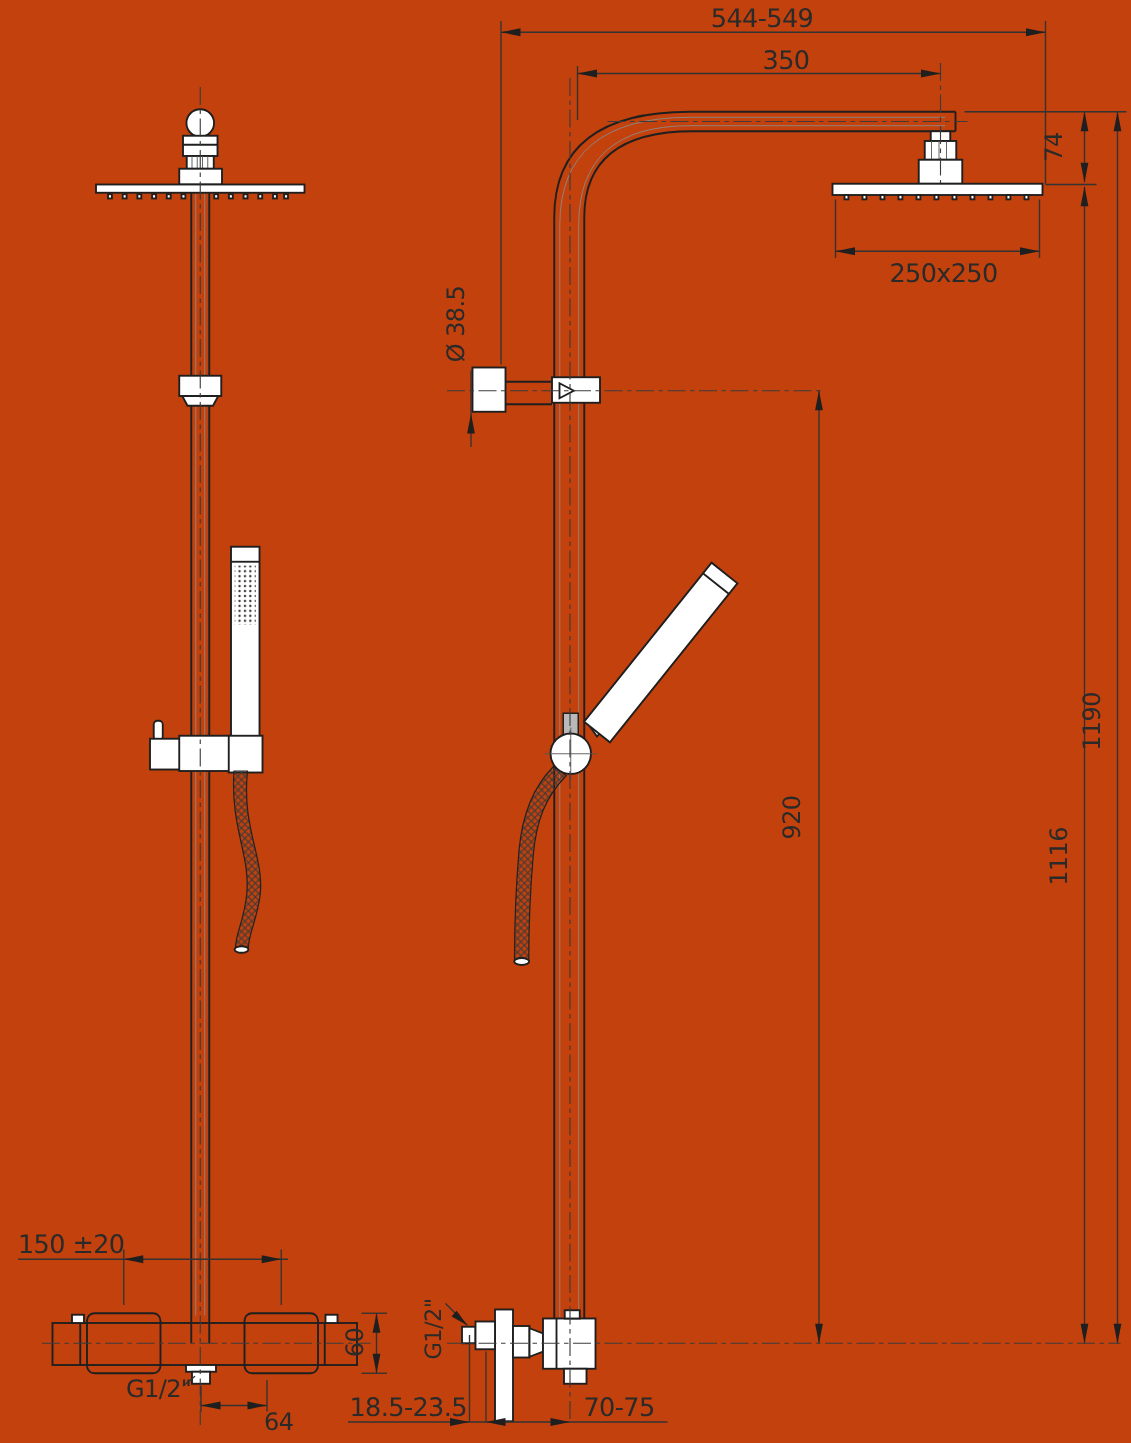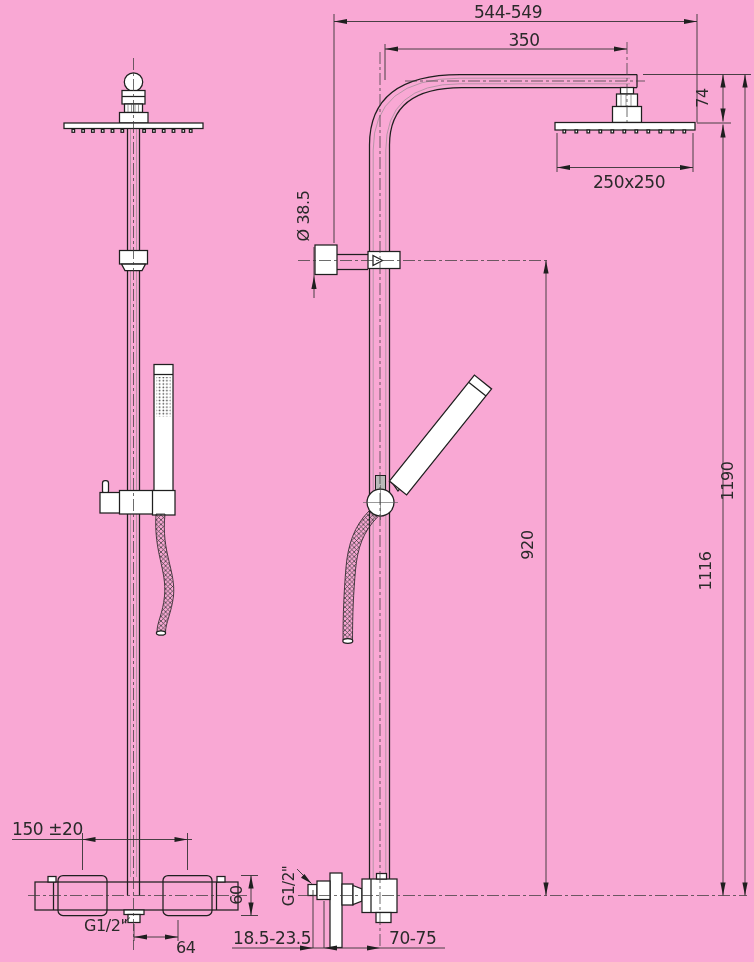--- a/index.html
+++ b/index.html
@@ -1,16 +1,16 @@
 <!DOCTYPE html>
 <html><head>
 <meta charset="utf-8">
 <style>
   html,body{margin:0;padding:0;background:#fff;}
-  #sheet{position:relative;width:754px;height:962px;background:#f9a8d4;overflow:hidden;}
+  #sheet{position:relative;width:754px;height:962px;background:#c2410c;overflow:hidden;}
   svg{display:block;}
   .obj{stroke:#1f1f1f;stroke-width:1.25;fill:none;}
   .objf{stroke:#1f1f1f;stroke-width:1.25;fill:#ffffff;}
   .thin{stroke:#555;stroke-width:0.6;fill:none;}
   .hl{stroke:#8a8a8a;stroke-width:0.6;fill:none;}
   .dim{stroke:#333;stroke-width:0.9;fill:none;}
   .cl{stroke:#3c3c3c;stroke-width:0.75;fill:none;stroke-dasharray:12 3 3 3;}
   .arr{fill:#1f1f1f;stroke:none;}
   text{font-family:"DejaVu Sans",sans-serif;fill:#2a2a2a;letter-spacing:-0.4px;}
   .t17{font-size:17px;}

